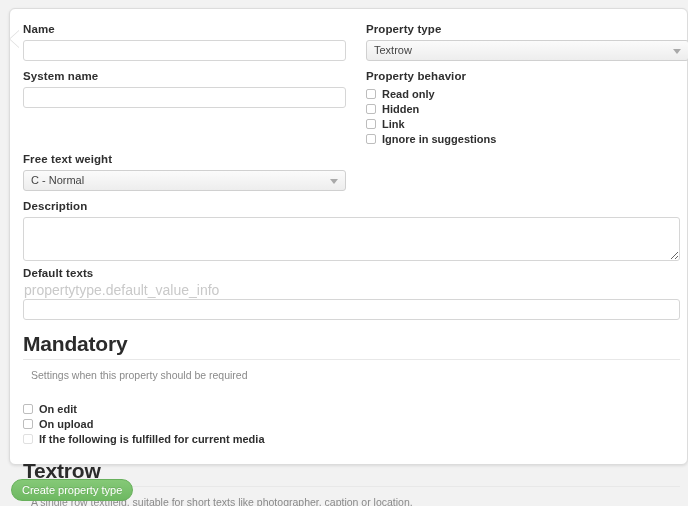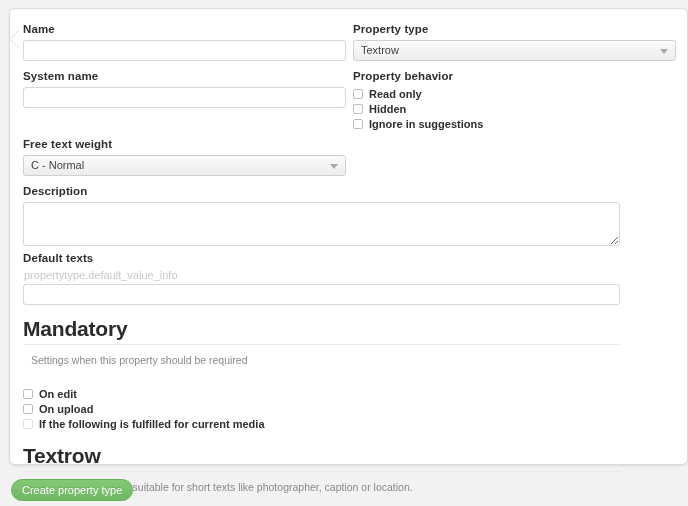--- a/index.html
+++ b/index.html
@@ -29,35 +29,35 @@
     border-top: 9px solid transparent;
     border-bottom: 9px solid transparent;
     border-right: 10px solid #ffffff;
     filter: drop-shadow(-1px 0 0 #dcdcdc);
     z-index: 3;
   }
 
   .content { position: absolute; left: 13px; top: 13px; width: 657px; }
 
   
-  .row { display: flex; gap: 7px; }
+  .row { display: flex; gap: 20px; }
   .col { width: 323px; flex: 0 0 323px; }
-  .col-full { width: 597px; }
+  .col-full { width: 657px; }
 
   
   .lbl {
     font-size: 11.5px;
     font-weight: bold;
     color: #2f2f2f;
     line-height: 15px;
     margin: 0 0 3px 0;
     letter-spacing: .1px;
   }
   .helper {
-    font-size: 11px;
+    font-size: 14px;
     color: #c9c9c9;
     line-height: 13px;
     margin: 0 0 2px 1px;
   }
 
   
   .field {
     display: block;
     width: 100%;
     height: 21px;
@@ -212,20 +212,24 @@
           <div class="chk-row">
             <span class="box"></span>
             <span class="chk-txt">Read only</span>
           </div>
           <div class="chk-row">
             <span class="box"></span>
             <span class="chk-txt">Hidden</span>
           </div>
           <div class="chk-row">
             <span class="box"></span>
+            <span class="chk-txt">Link</span>
+          </div>
+          <div class="chk-row">
+            <span class="box"></span>
             <span class="chk-txt">Ignore in suggestions</span>
           </div>
         </div>
       </div>
 
       <div class="spacer-5"></div>
 
       <div class="row">
         <div class="col">
           <div class="lbl">Free text weight</div>

